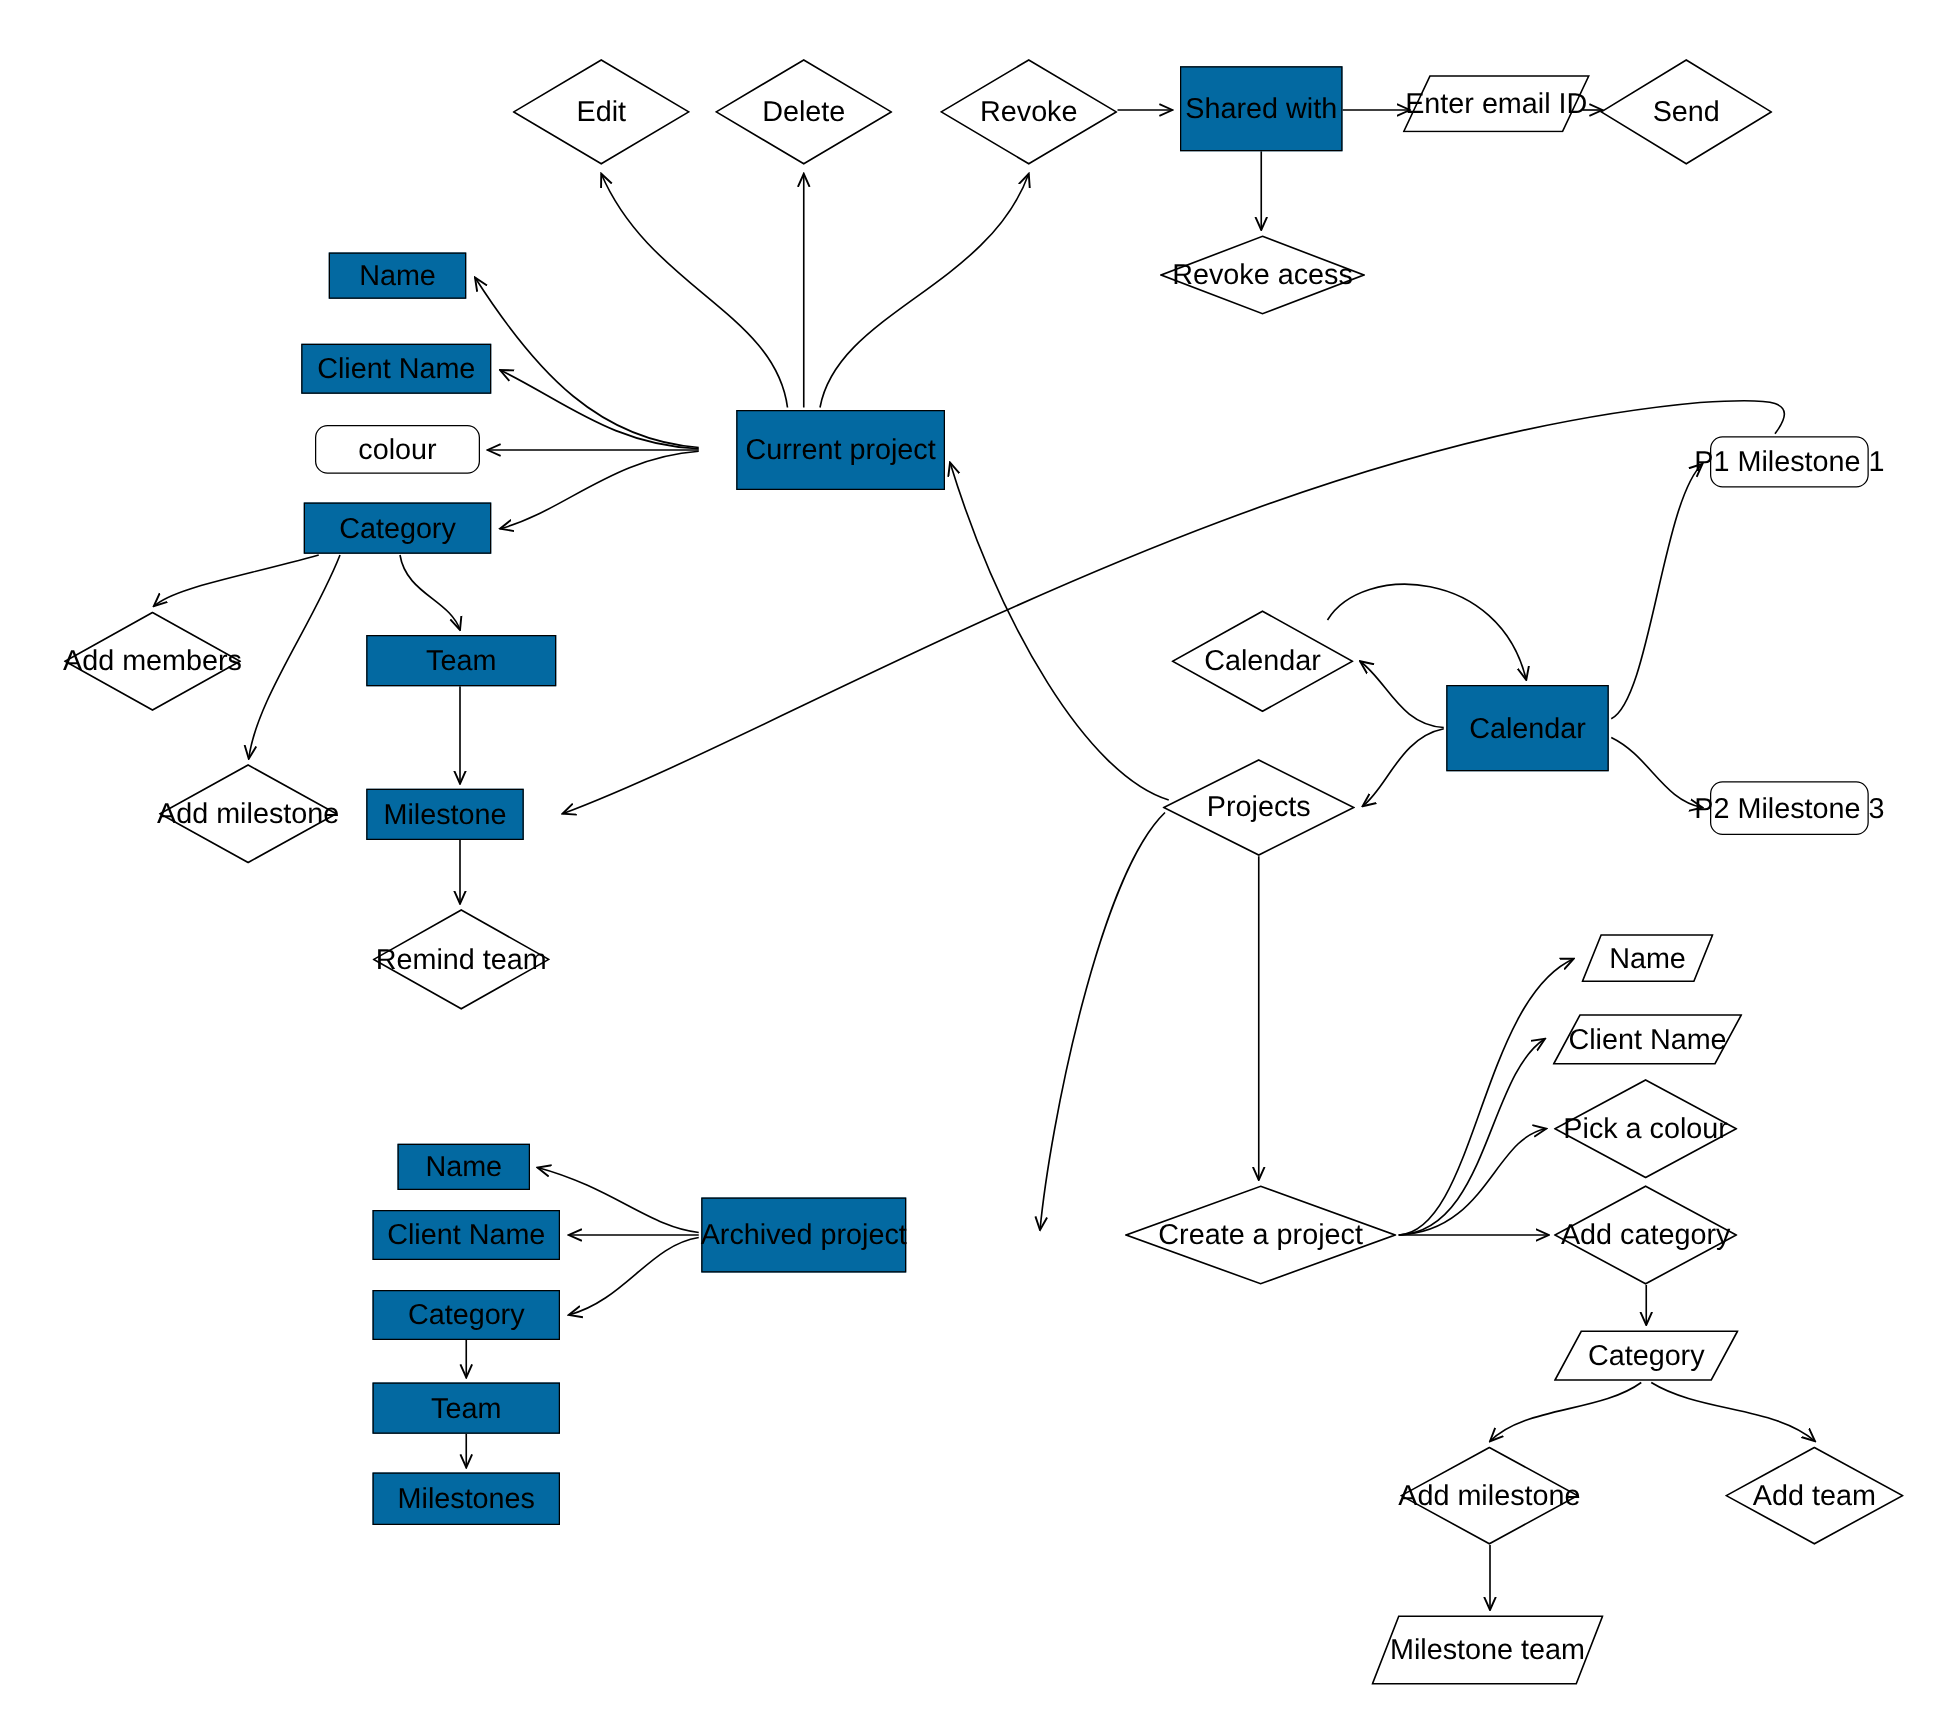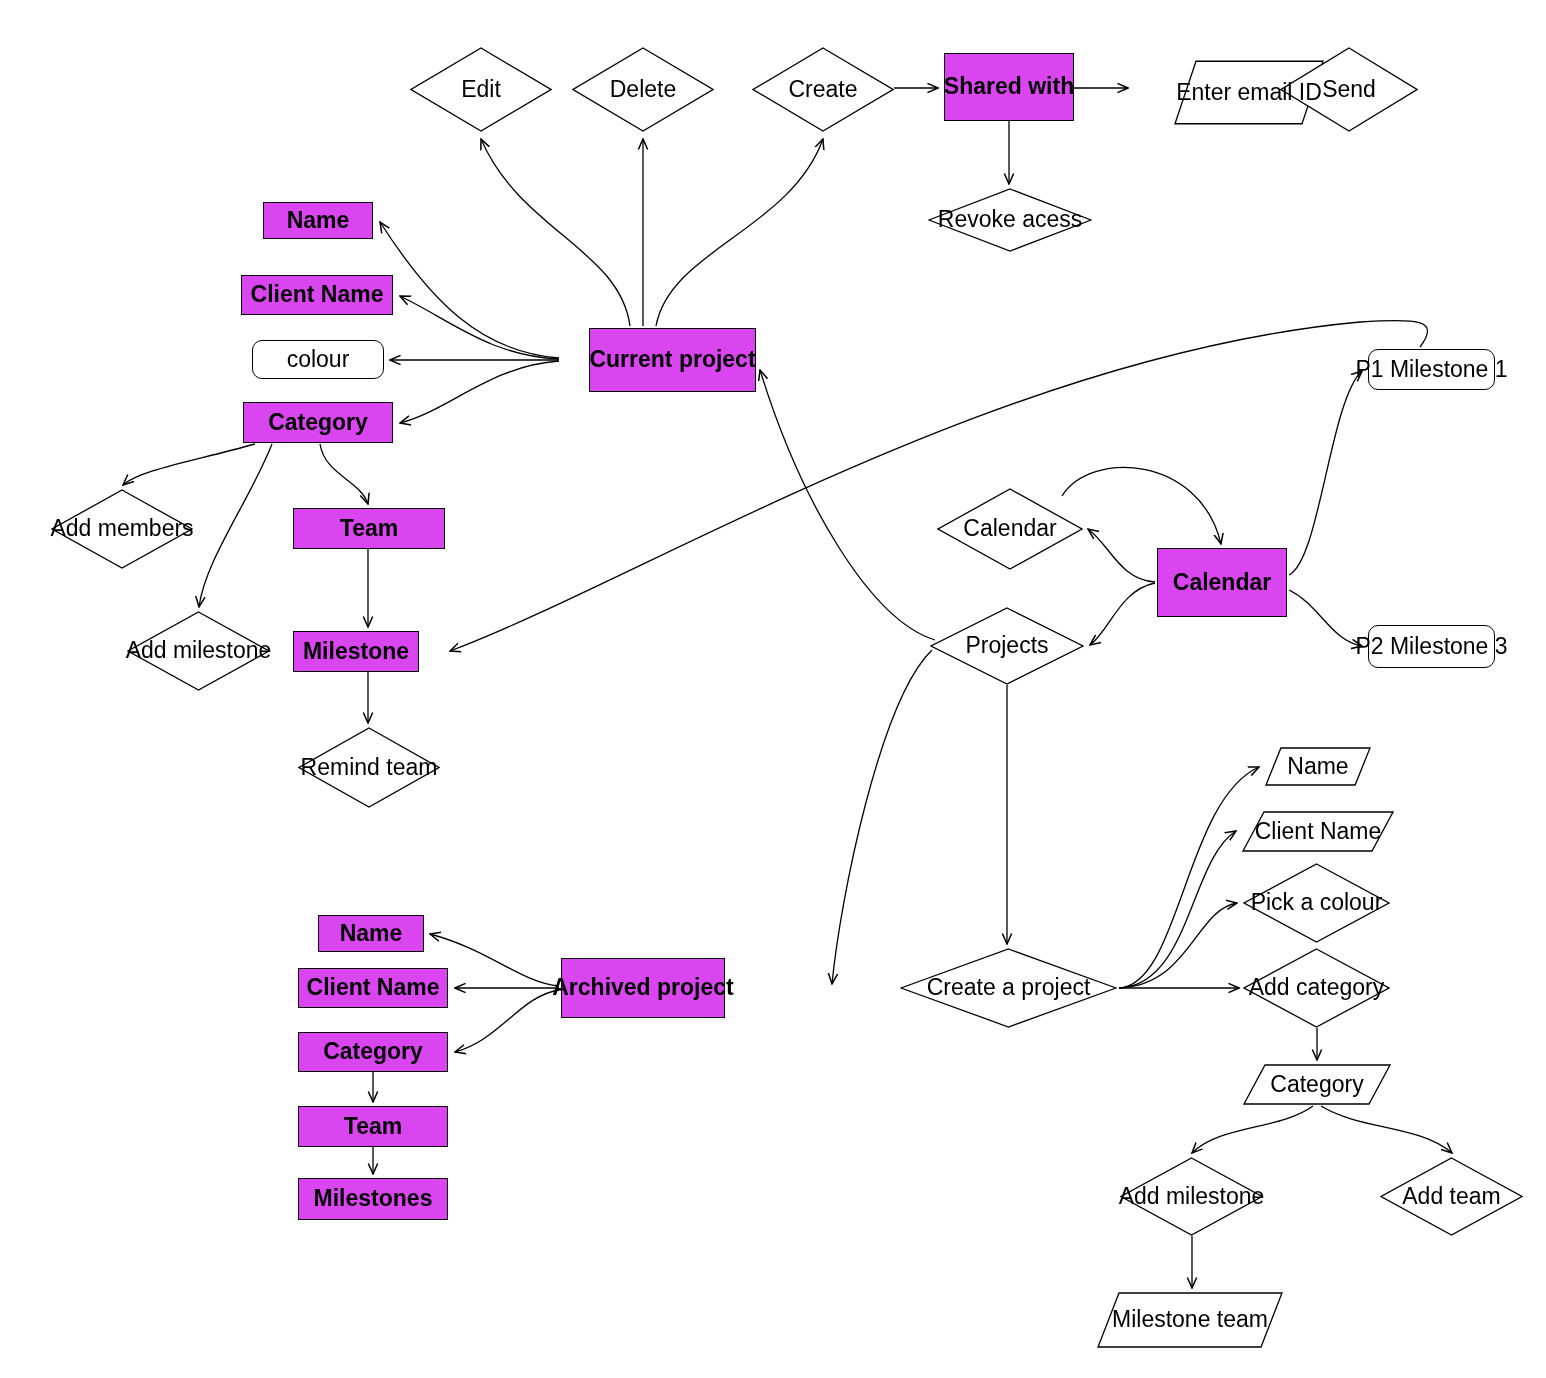--- a/index.html
+++ b/index.html
@@ -33,22 +33,21 @@
     box-sizing: border-box;
     color: #000000;
     font-size: 23px;
     line-height: 1.1;
     white-space: nowrap;
     text-align: center;
   }
   .node .lbl { position: relative; z-index: 2; }
   .shape-rect {
     border: 1.3px solid #000000;
-    background: #d946ef;
-    font-weight: bold;
+    background: #0369a1;
   }
   .shape-round {
     border: 1.3px solid #000000;
     background: #ffffff;
     border-radius: 10px;
   }
   .shape-diamond, .shape-para {
     border: none;
     background: transparent;
   }
@@ -146,26 +145,26 @@
       <div class="node shape-diamond" style="left: 572px; top: 47px; width: 142px; height: 85px; justify-content: center;">
         <svg class="poly" viewBox="0 0 142 85" preserveAspectRatio="none">
           <polygon points="71,1 141,42.5 71,84 1,42.5"></polygon>
         </svg>
         <span class="lbl">Delete</span>
       </div>
       <div class="node shape-diamond" style="left: 752px; top: 47px; width: 142px; height: 85px;">
         <svg class="poly" viewBox="0 0 142 85" preserveAspectRatio="none">
           <polygon points="71,1 141,42.5 71,84 1,42.5"></polygon>
         </svg>
-        <span class="lbl">Create</span>
+        <span class="lbl">Revoke</span>
       </div>
       <div class="node shape-rect" style="left: 944px; top: 53px; width: 130px; height: 68px;">
         <span class="lbl">Shared with</span>
       </div>
-      <div class="node shape-para" style="left: 1174px; top: 60px; width: 150px; height: 65px;">
+      <div class="node shape-para" style="left: 1122px; top: 60px; width: 150px; height: 46px;">
         <svg class="poly" viewBox="0 0 150 55" preserveAspectRatio="none">
           <polygon points="22,1 149,1 128,54 1,54"></polygon>
         </svg>
         <span class="lbl">Enter email ID</span>
       </div>
       <div class="node shape-diamond" style="left: 1280px; top: 47px; width: 138px; height: 85px;">
         <svg class="poly" viewBox="0 0 138 85" preserveAspectRatio="none">
           <polygon points="69,1 137,42.5 69,84 1,42.5"></polygon>
         </svg>
         <span class="lbl">Send</span>

